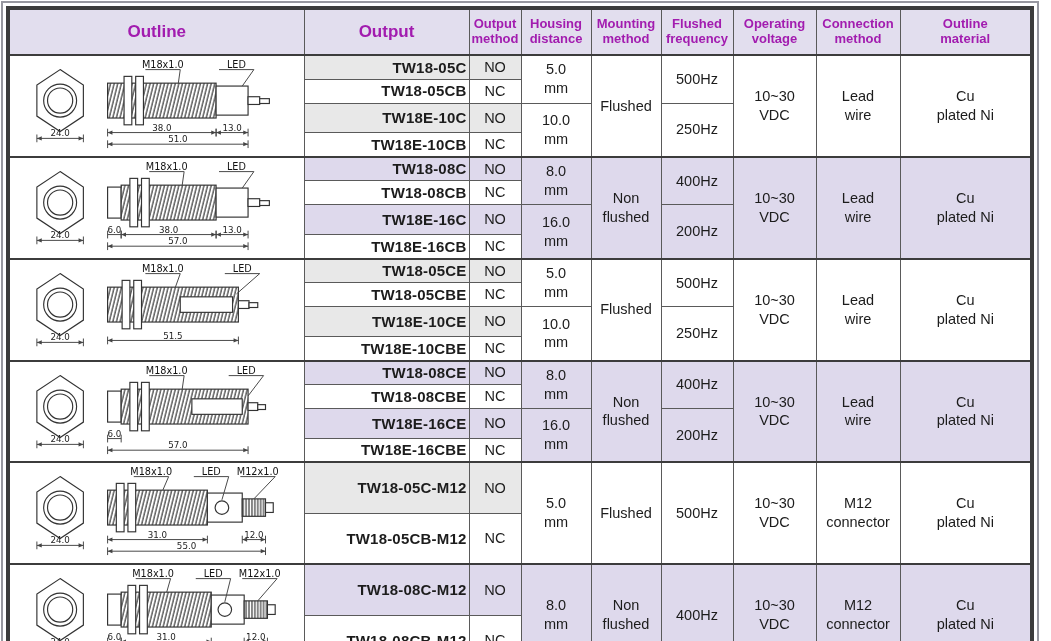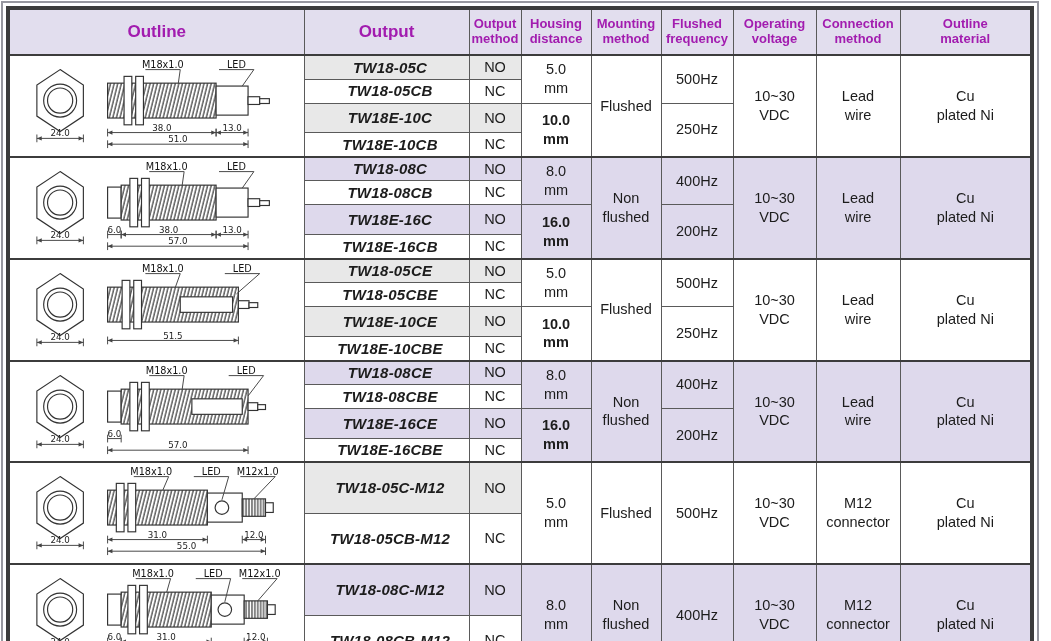--- a/index.html
+++ b/index.html
@@ -5,26 +5,26 @@
   html,body{margin:0;padding:0;background:#fff;font-family:"Liberation Sans",sans-serif;}
   .sheet{display:inline-block;margin:1px;border:2px solid #97979f;padding:3px;background:#fff;}
   table{border-collapse:collapse;border:4px solid #3c3c3c;table-layout:fixed;}
   tbody{border-top:2px solid #3c3c3c;}
   th{background:var(--header-bg,#e2deee);border:1px solid #5a5a5a;font-weight:bold;
      font-size:13px;color:#a21caf;white-space:pre-line;line-height:1.15;height:40px;padding:2px;}
   th.big{font-size:17px;}
   td.c{border:1px solid #5a5a5a;text-align:center;vertical-align:middle;
        font-size:14.5px;color:#1c1c1c;line-height:1.3;padding:0 2px;}
   td.pre{white-space:pre-line;margin-top:20px;}
-  td.model{text-align:center;padding-left:9px;font-weight:bold;font-size:15px;letter-spacing:0.2px;font-style:italic;}
+  td.model{text-align:right;padding-left:9px;font-weight:bold;font-size:15px;letter-spacing:0.2px;}
   .bg-white{background:#fff;}
   .bg-gray{background:var(--shade-gray,#e8e8e8);}
   .bg-lav{background:var(--shade-lavender,#ded9ec);}
   .red-dark{color:var(--model-red,#a8121e);}
-  .red-bright{color:var(--distance-red,#c8161c);font-weight:bold;}
+  .red-bright{color:var(--distance-red,#c8161c);}
   td.outline-td{padding:1px;background:#fff;}
   
   .ps{fill:#fff;stroke:#333;stroke-width:1.2;}
   .thr{stroke:#333;stroke-width:1.2;}
   .dl{stroke:#444;stroke-width:1;fill:none;}
   .df{fill:#444;stroke:none;}
   .dt{font-family:"DejaVu Sans",sans-serif;font-size:9px;fill:#222;text-anchor:middle;}
   .lbl{font-family:"DejaVu Sans",sans-serif;font-size:10px;fill:#111;text-anchor:middle;}
 </style>
 </head>

